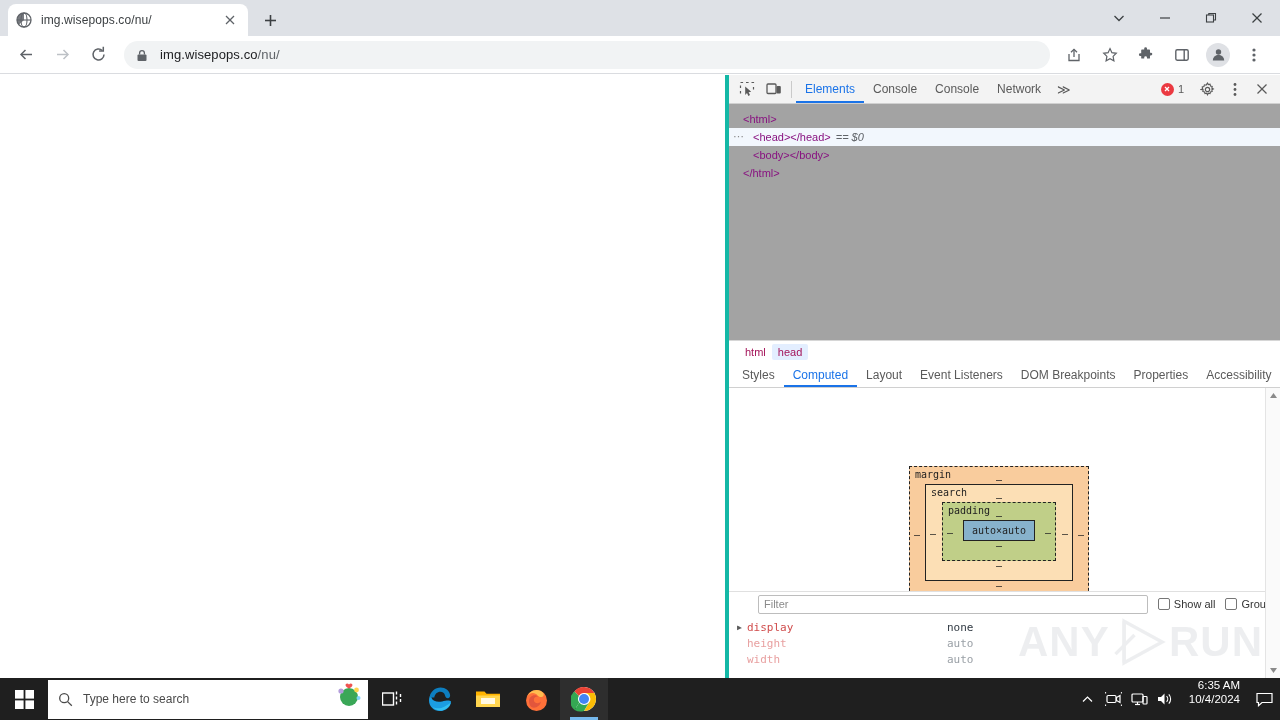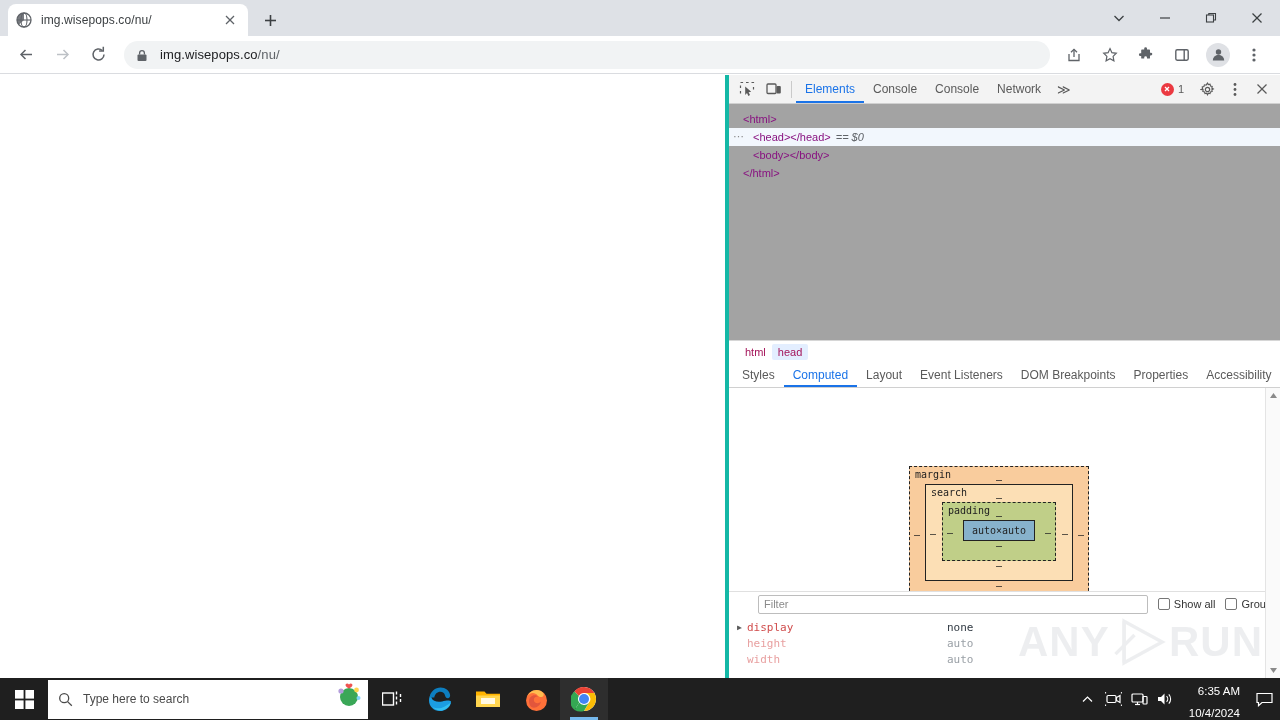--- a/index.html
+++ b/index.html
@@ -194,22 +194,22 @@
   }
   .search-text { font-size:12px; color:#4a4a4a; margin-left:10px; }
   .tb-icon { width:48px; height:42px; display:flex; align-items:center; justify-content:center; position:relative; }
   .tb-icon.active { background:#2e2e2e; }
   .tb-icon.active::after {
     content:''; position:absolute; bottom:0; left:10px; width:28px; height:3px; background:#76b9ed;
   }
   .tray { margin-left:auto; display:flex; align-items:center; height:42px; padding-right:2px; }
   .tray-ic { width:26px; height:42px; display:flex; align-items:center; justify-content:center; }
   .clock {
-    display:flex; flex-direction:column; align-items:flex-end; justify-content:flex-end;
-    color:#fff; font-size:11.5px; line-height:14px; padding:0 10px; height:42px;gap:8px;
+    display:flex; flex-direction:column; align-items:flex-end; justify-content:flex-start;
+    color:#fff; font-size:11.5px; line-height:14px; padding:0 10px; height:42px;
   }
   .notif { width:28px; height:42px; display:flex; align-items:center; justify-content:center; }
 </style>
 </head>
 <body>
 
 <div id="app">
 
   <div class="chrome">
 

